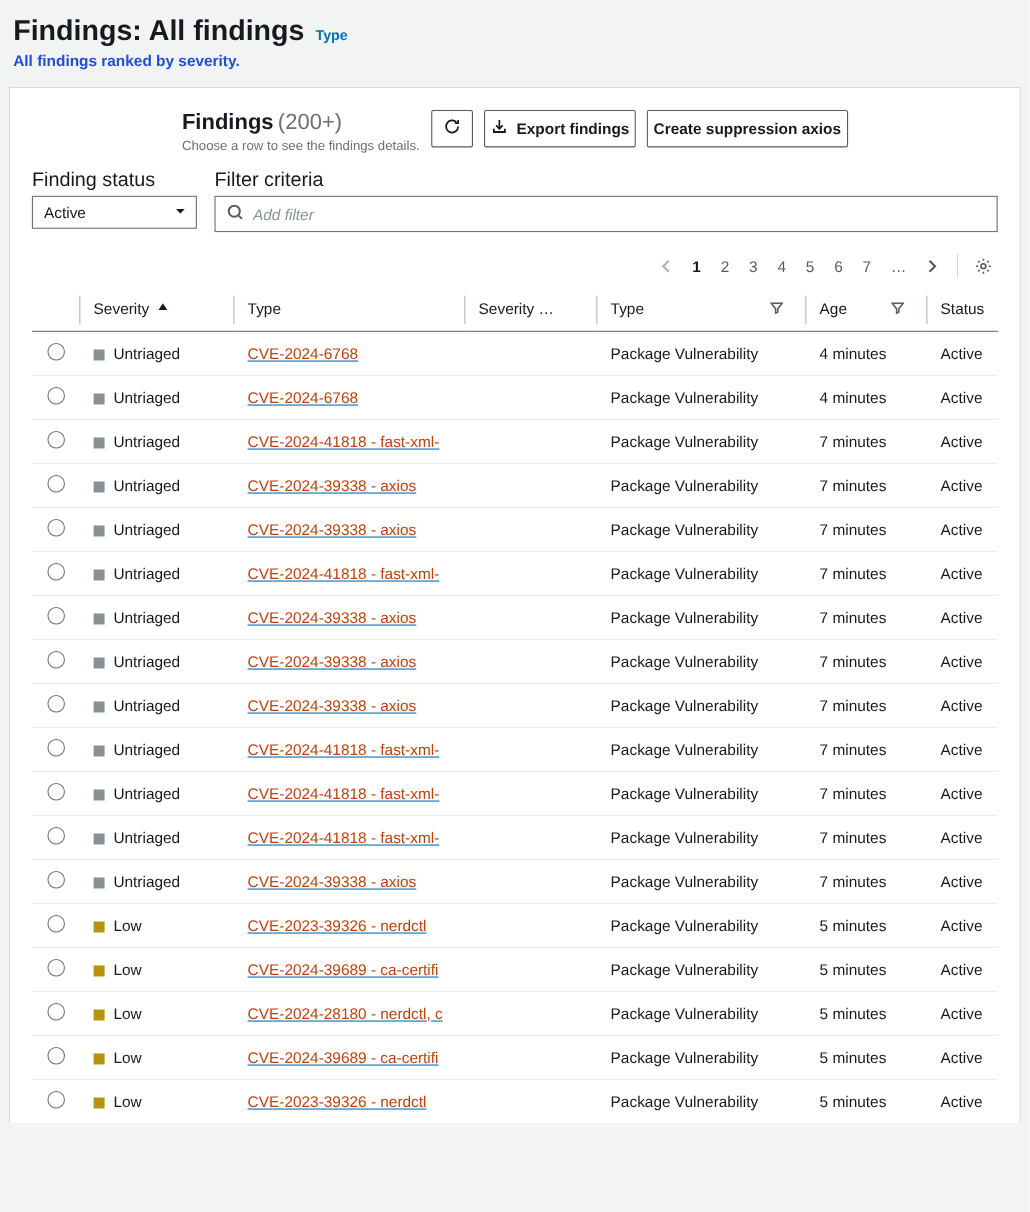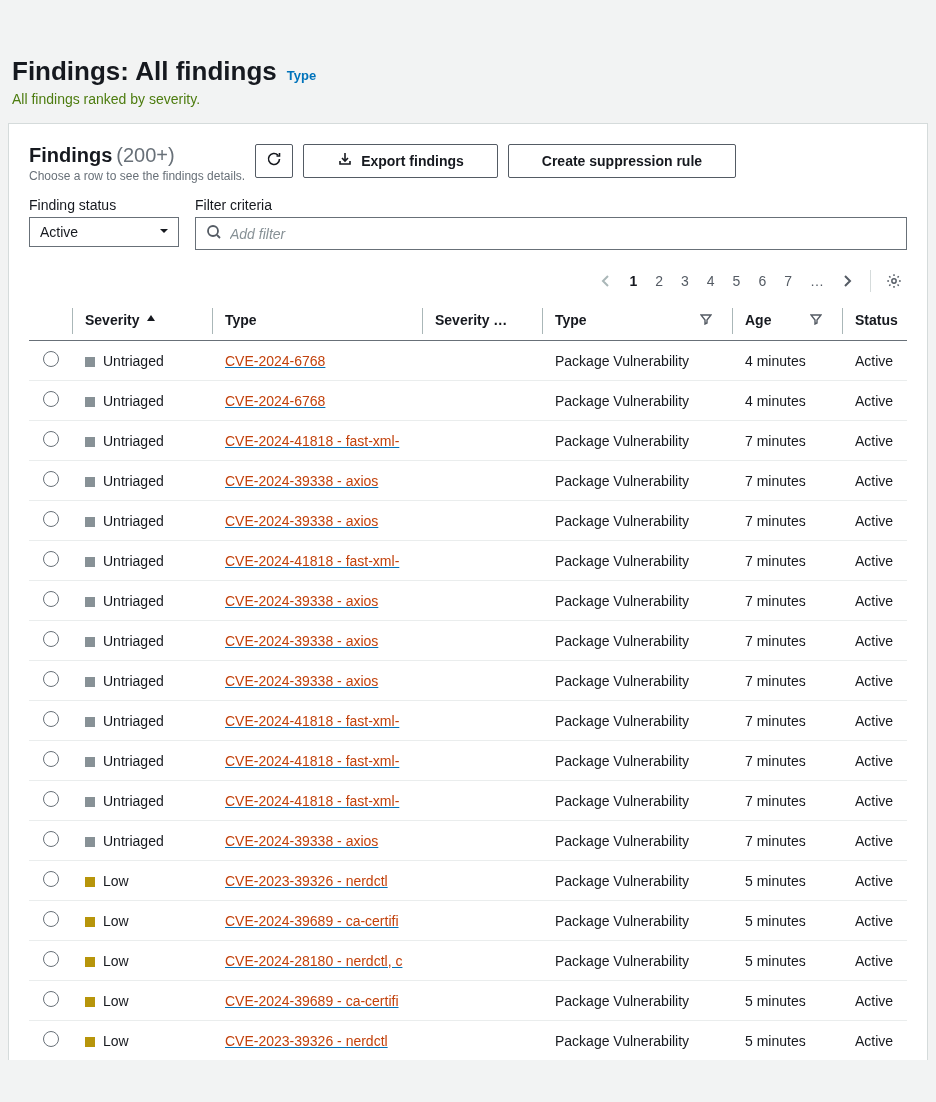--- a/index.html
+++ b/index.html
@@ -1,57 +1,57 @@
 <!DOCTYPE html>
 <html><head>
 <meta charset="utf-8">
 <style>
 * { box-sizing: border-box; margin: 0; padding: 0; }
 body { font-family: "Amazon Ember", "Helvetica Neue", Arial, sans-serif; background: #f2f3f3; color: #16191f; font-size: 14px; }
 .page { padding: 8px 8px 0 8px; }
 .page-header { padding: 4px 4px 16px 4px; }
 .page-title-row { display: flex; align-items: baseline; gap: 10px; }
-.page-title { font-size: 26px; font-weight: 700; color: #16191f; margin-top: 44px; }
+.page-title { font-size: 26px; font-weight: 700; color: #16191f; }
 .info-link { font-size: 13px; color: #0073bb; font-weight: 700; cursor: pointer; }
-.page-subtitle { font-size: 14px; color: #4d7c0f; margin-top: 4px; }
+.page-subtitle { font-size: 14px; color: #1d4ed8; margin-top: 4px; font-weight: bold; }
 
 .panel { background: #fff; border: 1px solid #d5dbdb; padding: 20px 20px 0 20px; border-bottom: none; }
-.panel-header { display: flex; justify-content: flex-start; align-items: flex-start; flex-wrap: wrap; gap: 10px; margin-bottom: 4px; }
+.panel-header { display: flex; justify-content: center; align-items: flex-start; flex-wrap: wrap; gap: 10px; margin-bottom: 4px; }
 .panel-title-wrap { display: flex; flex-direction: column; }
 .panel-title { font-size: 20px; font-weight: 700; }
 .panel-count { color: #687078; font-weight: 400; }
 .panel-desc { font-size: 12px; color: #687078; margin-top: 2px; }
 
 .panel-actions { display: flex; gap: 10px; }
-.btn { border: 1px solid #545b64; background: #fff; border-radius: 2px; padding: 6px 33px; font-size: 14px; font-weight: 700; color: #16191f; cursor: pointer; display: inline-flex; align-items: center; gap: 8px; line-height: 1.3; }
+.btn { border: 1px solid #545b64; background: #fff; border-radius: 2px; padding: 6px 5px; font-size: 14px; font-weight: 700; color: #16191f; cursor: pointer; display: inline-flex; align-items: center; gap: 8px; line-height: 1.3; }
 .btn-icon-only { padding: 6px 10px; }
 .btn svg { width: 16px; height: 16px; }
 
 .filters-row { display: flex; gap: 16px; margin-top: 14px; }
 .filter-group { display: flex; flex-direction: column; gap: 4px; }
-.filter-label { font-size: 14px; color: #16191f; }
+.filter-label { font-size: 18px; color: #16191f; }
 .select { border: 1px solid #687078; background: #fff; padding: 6px 28px 6px 10px; font-size: 14px; width: 150px; position: relative; cursor: pointer; }
 .select-caret { position: absolute; right: 8px; top: 50%; transform: translateY(-50%); }
 .filter-input-wrap { flex: 1; }
 .filter-input { display: flex; align-items: center; gap: 8px; border: 1px solid #687078; background: #fff; padding: 6px 10px; }
 .filter-input input { border: none; outline: none; width: 100%; font-size: 14px; font-style: italic; color: #1d4ed8; }
 .filter-input input::placeholder { font-style: italic; color: #879196; }
 .filter-input svg { width: 16px; height: 16px; flex-shrink: 0; color: #545b64; }
 
 .paginator { display: flex; justify-content: flex-end; align-items: center; gap: 2px; margin-top: 18px; color: #545b64; }
 .paginator .pg { padding: 4px 8px; cursor: pointer; font-size: 14px; }
 .paginator .pg.current { color: #16191f; font-weight: 700; }
 .paginator .nav-icon { display: inline-flex; align-items: center; padding: 4px 6px; cursor: pointer; }
 .paginator .nav-icon.disabled svg { stroke: #aab7b8; }
 .paginator .sep { width: 1px; height: 22px; background: #d5dbdb; margin: 0 8px; }
 .gear { cursor: pointer; padding: 4px; display: inline-flex; }
 
 .table-wrap { overflow-x: auto; margin-top: 8px; }
 table { width: 100%; border-collapse: collapse; table-layout: fixed; }
-th { text-align: left; font-size: 14px; font-weight: 700; padding: 10px 21px 12px 12px; border-bottom: 1px solid #687078; color: #16191f; white-space: nowrap; position: relative; }
+th { text-align: left; font-size: 14px; font-weight: 400; padding: 10px 21px 12px 12px; border-bottom: 1px solid #687078; color: #16191f; white-space: nowrap; position: relative; }
 th.resize::after { content: ""; position: absolute; right: 0; top: 6px; bottom: 6px; width: 1px; background: #aab7b8; }
 .th-inner { display: flex; align-items: center; gap: 6px; }
 .sort-icon svg, .filter-ico svg { width: 12px; height: 12px; }
 .filter-ico { margin-left: auto; }
 td { padding: 10px 12px; border-top: 1px solid #eaeded; font-size: 14px; color: #16191f; white-space: nowrap; overflow: hidden; text-overflow: ellipsis; }
 tr:first-child td { border-top: 1px solid #eaeded; }
 .col-radio { width: 44px; text-align: center; }
 .radio-circle { width: 16px; height: 16px; border: 1px solid #687078; border-radius: 50%; display: inline-block; cursor: pointer; }
 .sev-sq { width: 10px; height: 10px; display: inline-block; margin-right: 8px; vertical-align: -1px; }
 .sev-untriaged { background: #879196; }
@@ -102,21 +102,21 @@
           <span>
             <svg viewBox="0 0 16 16" fill="none" stroke="#16191f" stroke-width="1.6">
                 <path d="M8 2v8"></path>
                 <path d="M5 7l3 3 3-3"></path>
                 <path d="M3 10v3h10v-3"></path>
               </svg>
           </span>
           <span>Export findings</span>
         </button>
         <button class="btn">
-          <span>Create suppression rule</span>
+          <span>Create suppression axios</span>
         </button>
       </div>
     </div>
 
     <div class="filters-row">
       <div class="filter-group">
         <div class="filter-label">Finding status</div>
         <div class="select">
           <span>Active</span>
           <span class="select-caret">

